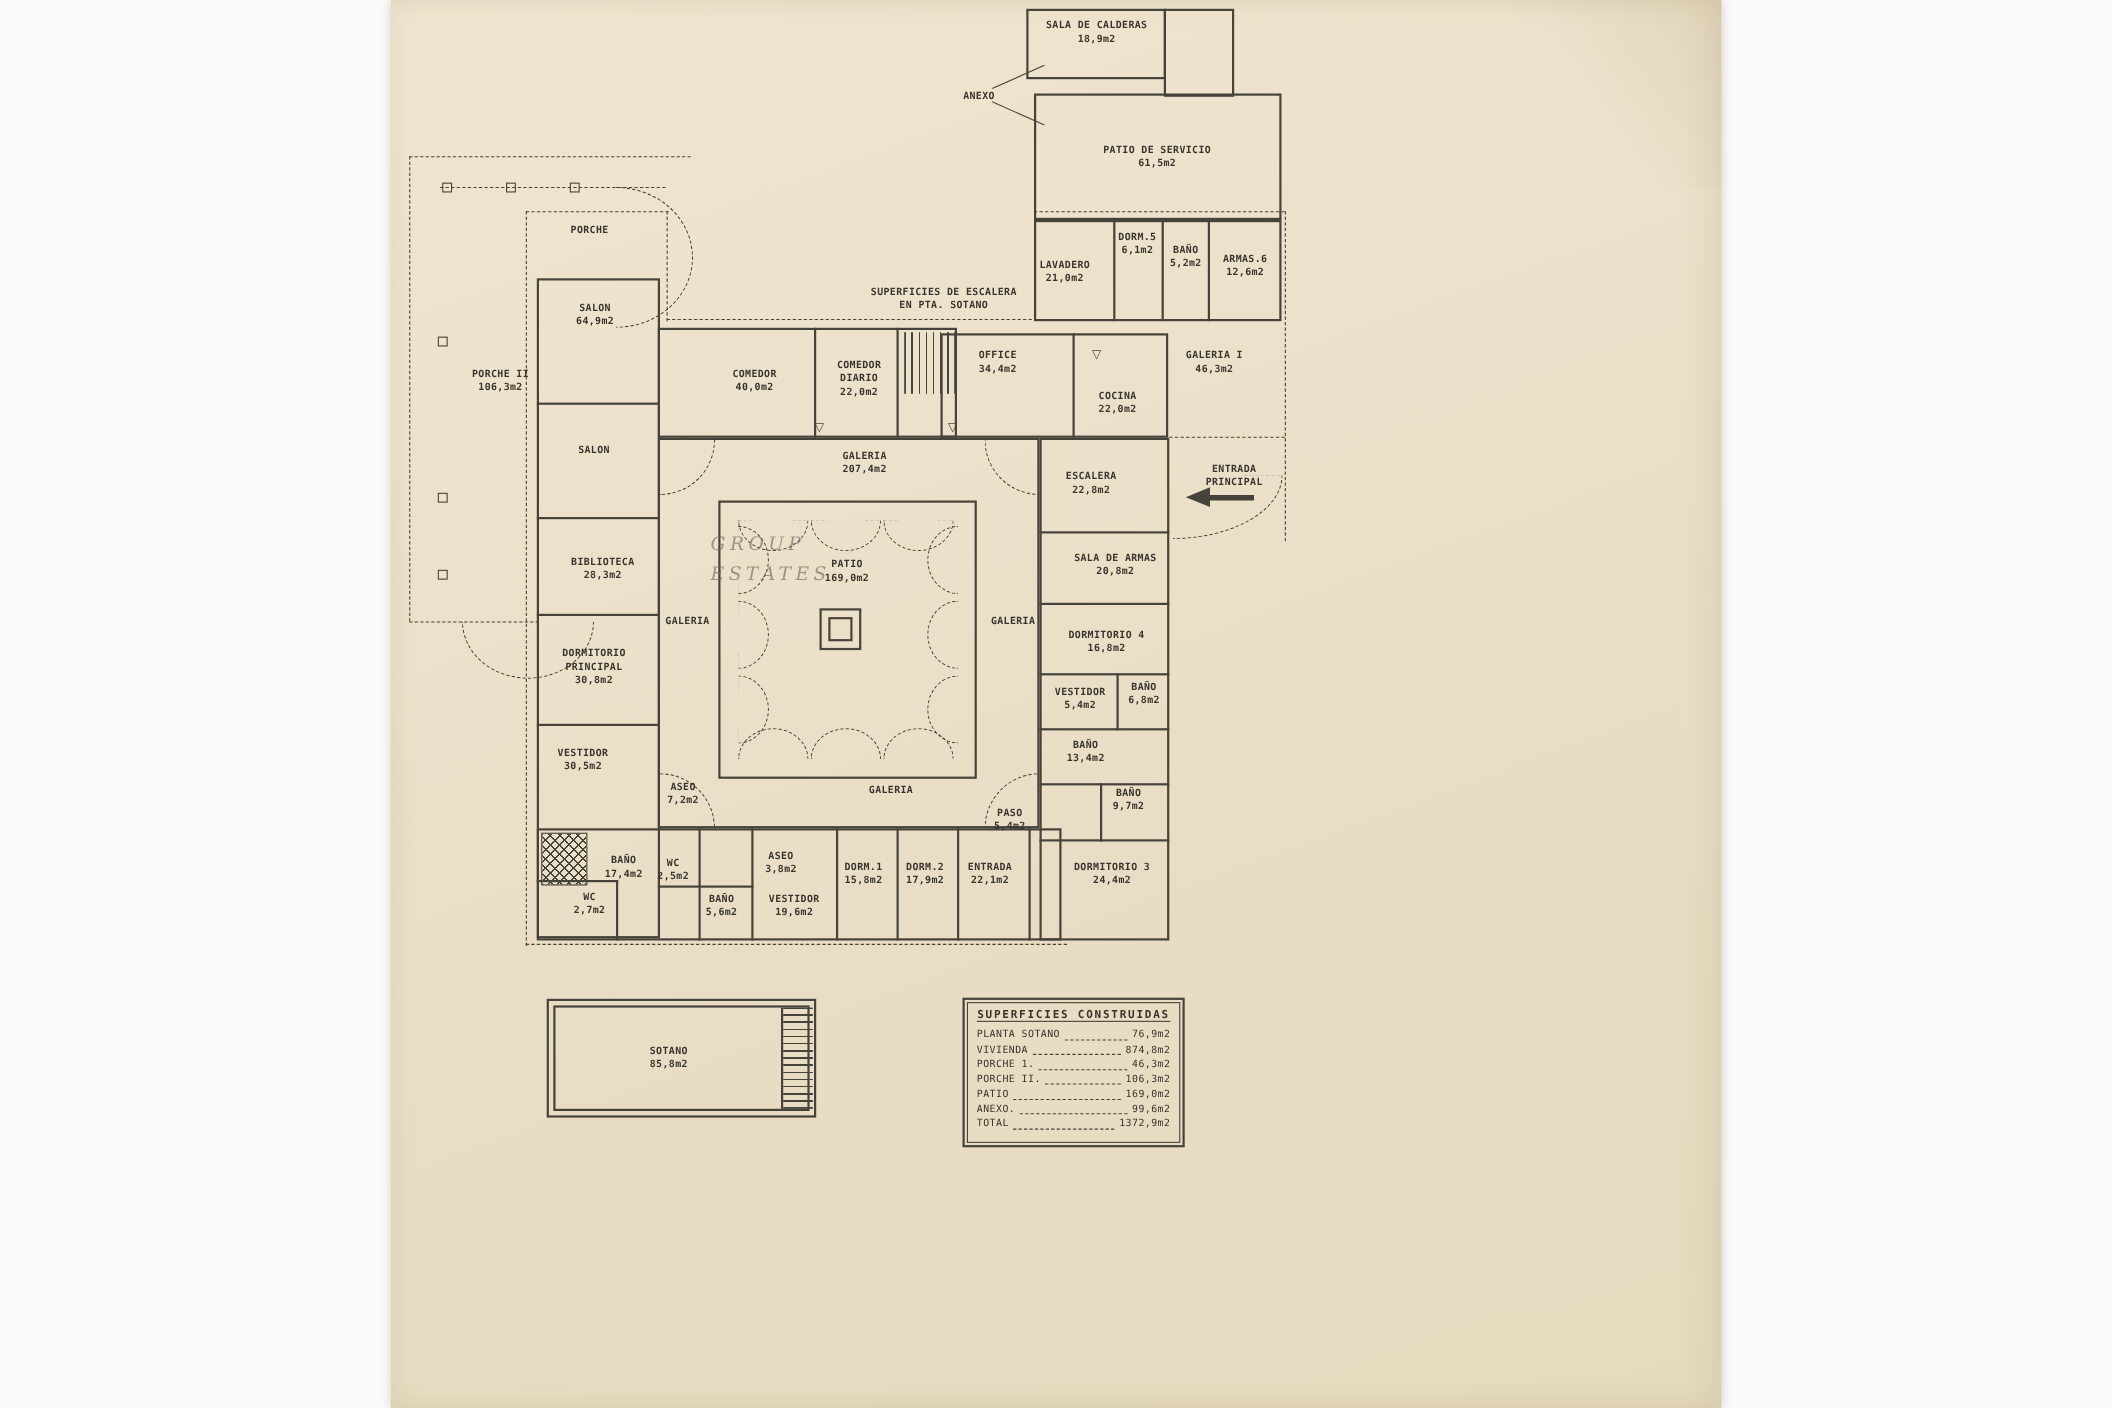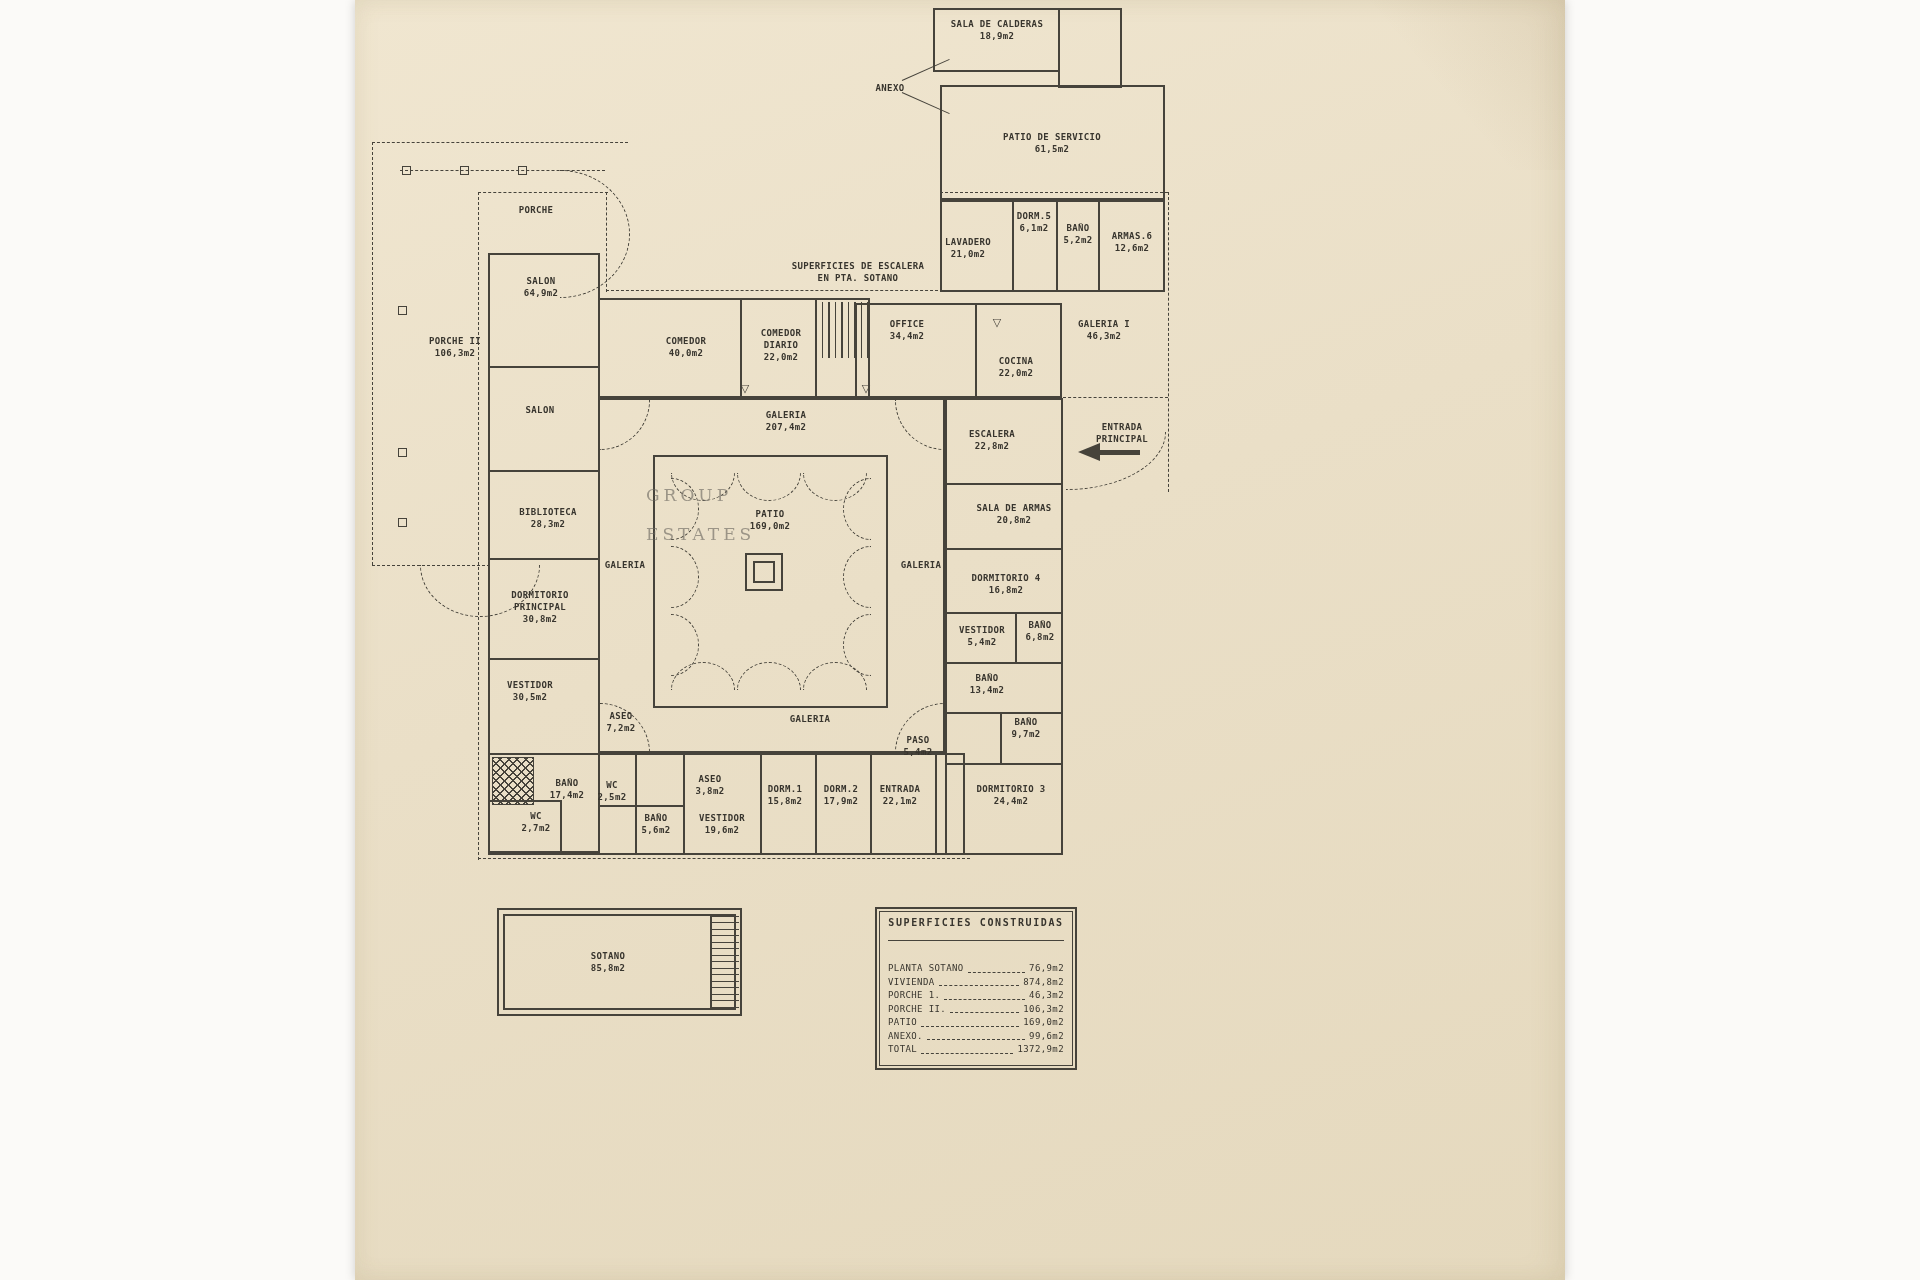--- a/index.html
+++ b/index.html
@@ -36,27 +36,27 @@
   .room-area{display:block;}
   .door-mark{position:absolute;transform:translate(-50%,-50%);font-size:11px;color:var(--ln);z-index:4;
              font-family:"DejaVu Sans",sans-serif;}
   .thin-line{position:absolute;height:0;border-top:1.3px solid var(--ln);transform-origin:left center;}
   .arrow-head{position:absolute;width:0;height:0;border-top:9px solid transparent;
               border-bottom:9px solid transparent;border-right:22px solid var(--ln);}
   .arrow-tail{position:absolute;background:var(--ln);}
   .watermark{position:absolute;left:646px;top:486px;display:flex;align-items:center;gap:7px;
              opacity:.62;z-index:9;}
   .wm-main{font-family:"DejaVu Serif",serif;font-size:52px;line-height:1;letter-spacing:9px;color:#6b675f;}
-  .wm-side{display:flex;flex-direction:column;gap:20px;}
+  .wm-side{display:flex;flex-direction:column;gap:8px;font-style:italic;}
   .wm-side span{font-family:"DejaVu Serif",serif;font-size:17px;line-height:1.1;letter-spacing:4px;color:#6b675f;}
   .legend{position:absolute;left:875px;top:907px;width:202px;border:2px solid var(--ln);
           padding:2px;z-index:6;box-sizing:border-box;}
   .legend-inner{border:1px solid var(--ln);padding:5px 8px 8px;}
   .legend-title{font-size:10px;font-weight:700;letter-spacing:1.6px;text-align:center;color:var(--tx);
-                border-bottom:1.3px solid var(--ln);padding-bottom:12px;margin-bottom:21px;}
+                border-bottom:1.3px solid var(--ln);padding-bottom:0;margin-bottom:6px;}
   .lrow{display:flex;align-items:flex-end;font-size:9px;line-height:1.5;color:var(--tx);
         letter-spacing:.4px;font-weight:400;}
   .leader{flex:1;border-bottom:1.2px dashed var(--ln);margin:0 4px 3px;}
 </style>
 </head>
 <body>
 
 <div class="screen">
   <div class="paper"></div>
 

